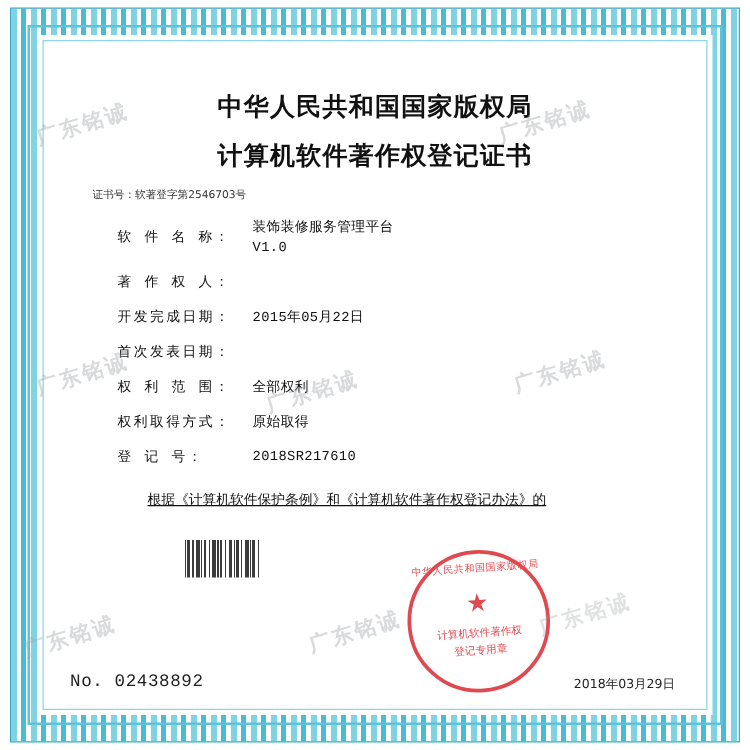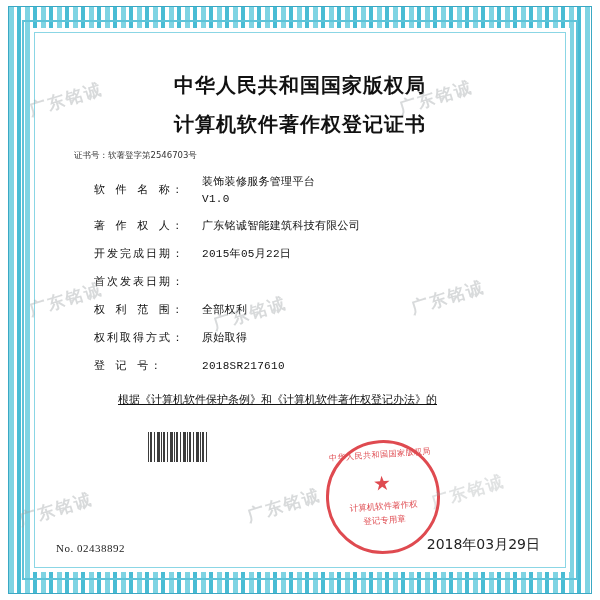--- a/index.html
+++ b/index.html
@@ -188,30 +188,30 @@
     font-size: 8.5px;
     font-family: "DejaVu Sans", sans-serif;
   }
   .seal-text-1 { top: 58px; }
   .seal-text-2 { top: 72px; }
   
   .doc-no {
     position: absolute;
     left: 56px;
     bottom: 46px;
-    font-size: 11px;
+    font-size: 14px;
     color: #222;
-    font-family: Liberation Serif, serif;
+    font-family: Liberation Mono, monospace;
     letter-spacing: .5px;
   }
   .issue-date {
     position: absolute;
     right: 60px;
     bottom: 46px;
-    font-size: 14px;
+    font-size: 10px;
     color: #222;
     font-family: "DejaVu Sans", sans-serif;
   }
   
   .wm {
     position: absolute;
     color: #9aa0a3;
     opacity: .38;
     font-size: 17px;
     font-weight: bold;
@@ -254,21 +254,20 @@
       <div class="field-row">
         <div class="field-label">软 件 名 称：</div>
         <div class="field-value">
           <span>装饰装修服务管理平台</span>
           <span class="sub">V1.0</span>
         </div>
       </div>
 
       <div class="field-row">
         <div class="field-label">著 作 权 人：</div>
-        <div class="field-value">广东铭诚智能建筑科技有限公司</div>
       </div>
 
       <div class="field-row">
         <div class="field-label">开发完成日期：</div>
         <div class="field-value">2015年05月22日</div>
       </div>
 
       <div class="field-row">
         <div class="field-label">首次发表日期：</div>
       </div>

